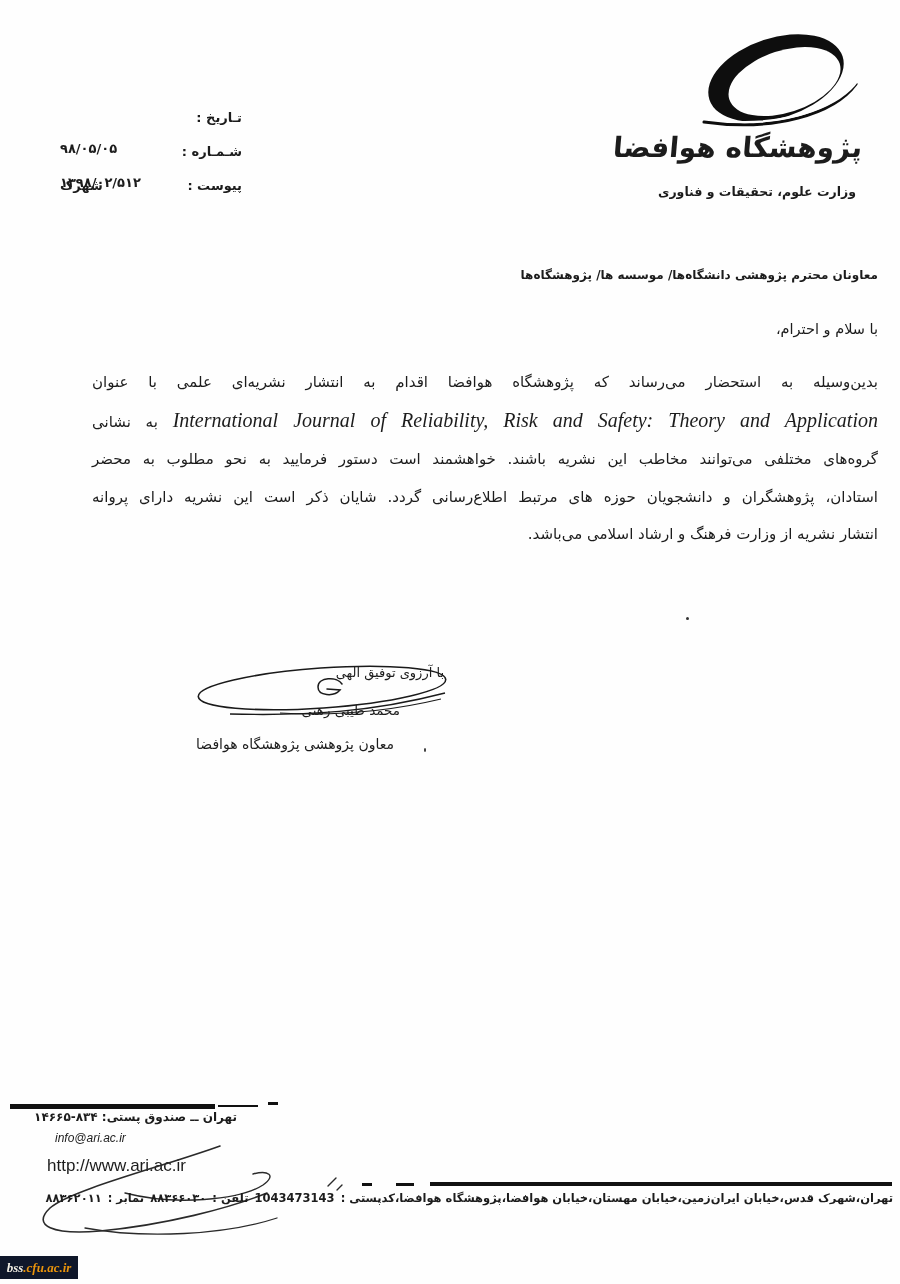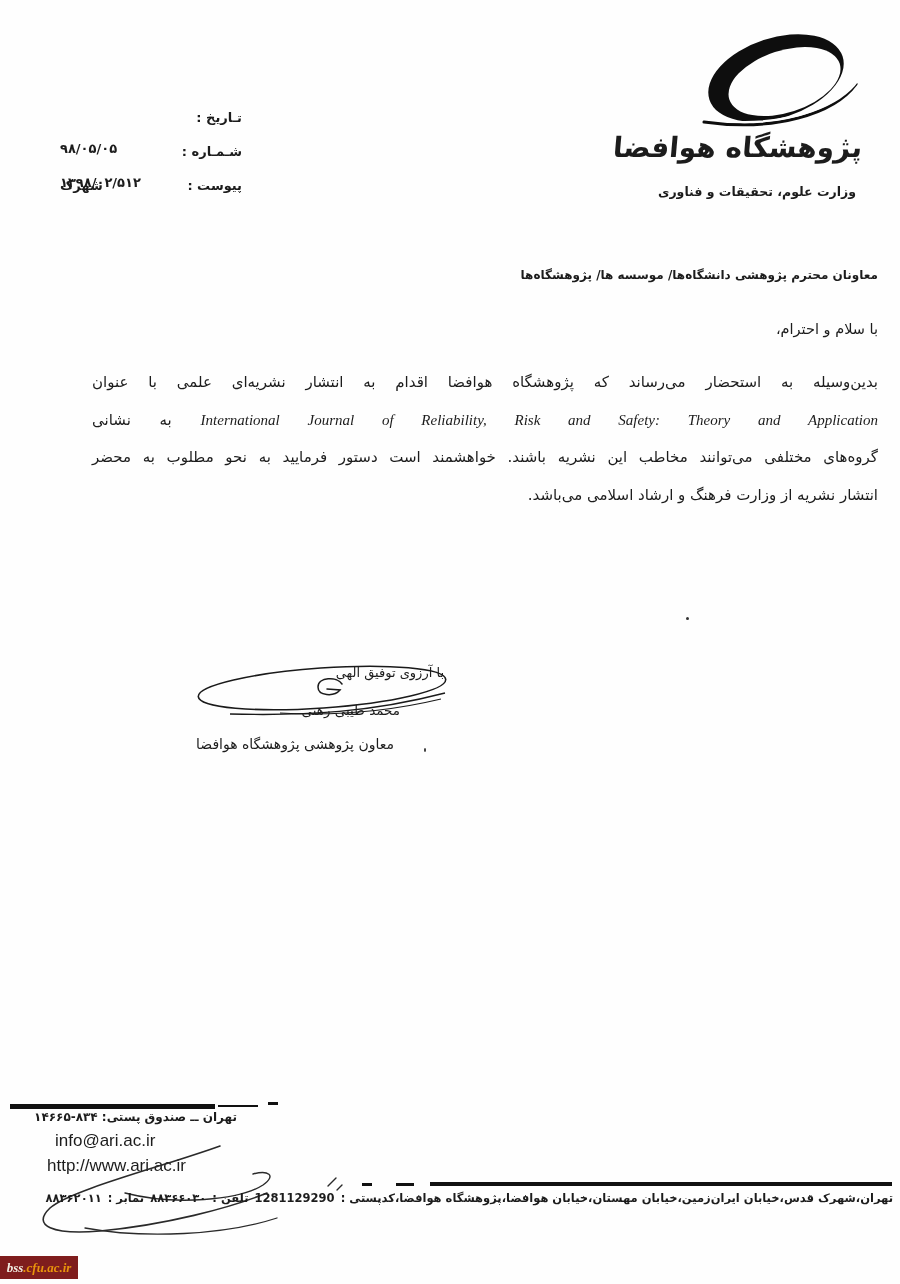--- a/index.html
+++ b/index.html
@@ -17,39 +17,39 @@
   .logo-cal{position:absolute;top:131px;right:38px;font-size:28px;font-weight:bold;direction:rtl;
             transform:skewX(-5deg);letter-spacing:-1px;}
   .logo-min{position:absolute;top:184px;right:44px;font-size:12.5px;font-weight:bold;direction:rtl;}
 
   
   .recipient{position:absolute;top:268px;right:22px;font-size:12px;font-weight:bold;direction:rtl;}
   .salutation{position:absolute;top:321px;right:22px;font-size:14.5px;direction:rtl;}
   .body-text{position:absolute;top:364px;left:92px;right:22px;direction:rtl;font-size:15px;line-height:37.5px;}
   .jline{text-align:justify;text-align-last:justify;}
   .lastline{text-align:right;}
-  .en-title{font-family:"Liberation Serif",serif;font-style:italic;font-size:15px;}
+  .en-title{font-family:"Liberation Serif",serif;font-style:italic;font-size:20px;}
   .url{font-family:"Liberation Serif",serif;font-weight:bold;font-size:14.5px;text-decoration:underline;}
 
   
   .sig-blessing{position:absolute;top:665px;right:456px;font-size:13px;direction:rtl;white-space:nowrap;}
   .sig-name{position:absolute;top:702px;right:500px;font-size:13.5px;direction:rtl;white-space:nowrap;}
   .sig-title{position:absolute;top:736px;right:506px;font-size:14px;direction:rtl;white-space:nowrap;}
 
   
   .hline{position:absolute;background:#111;}
   .pobox{position:absolute;top:1110px;right:663px;font-size:12px;font-weight:bold;direction:rtl;white-space:nowrap;}
-  .email{position:absolute;top:1131px;left:55px;font-size:17px;font-family:"Liberation Sans",sans-serif;}
+  .email{position:absolute;top:1131px;left:55px;font-size:12px;font-family:"Liberation Sans",sans-serif;font-style:italic;}
   .website{position:absolute;top:1156px;left:47px;font-size:17px;font-family:"Liberation Sans",sans-serif;}
   .addr{position:absolute;top:1191px;right:7px;font-size:11.5px;font-weight:bold;direction:rtl;white-space:nowrap;}
   .addr .ltr{margin:0 2px;}
 
   .dot{position:absolute;background:#333;border-radius:50%;}
 
-  .wm{position:absolute;left:0;top:1256px;width:78px;height:23px;background:#7f1d1d;
+  .wm{position:absolute;left:0;top:1256px;width:78px;height:23px;background:#0f172a;
       display:flex;align-items:center;justify-content:center;
       font-family:"Liberation Serif",serif;font-style:italic;font-weight:bold;font-size:13px;}
   .wm-b{color:#f2efe4;} .wm-o{color:#e8930c;}
 </style>
 </head>
 <body>
 
 <div class="page">
 
   <div class="meta-row" style="top:110px;">
@@ -76,20 +76,21 @@
   <div class="logo-cal">پژوهشگاه هوافضا</div>
   <div class="logo-min">وزارت علوم، تحقیقات و فناوری</div>
 
   <div class="recipient">معاونان محترم پژوهشی دانشگاه‌ها/ موسسه ها/ پژوهشگاه‌ها</div>
   <div class="salutation">با سلام و احترام،</div>
 
   <div class="body-text">
     <div class="jline">بدین‌وسیله به استحضار می‌رساند که پژوهشگاه هوافضا اقدام به انتشار نشریه‌ای علمی با عنوان</div>
     <div class="jline"><span class="en-title">International Journal of Reliability, Risk and Safety: Theory and Application</span> <span>به نشانی</span></div>
     <div class="jline">گروه‌های مختلفی می‌توانند مخاطب این نشریه باشند. خواهشمند است دستور فرمایید به نحو مطلوب به محضر</div>
+    <div class="jline">استادان، پژوهشگران و دانشجویان حوزه های مرتبط اطلاع‌رسانی گردد. شایان ذکر است این نشریه دارای پروانه</div>
     <div class="lastline">انتشار نشریه از وزارت فرهنگ و ارشاد اسلامی می‌باشد.</div>
   </div>
 
   <div class="dot" style="left:686px;top:617px;width:3px;height:3px;"></div>
 
   <div class="sig-blessing">با آرزوی توفیق الهی</div>
   <svg class="abs" style="left:110px;top:658px;" width="350" height="70" viewBox="0 0 350 70">
     <ellipse cx="212" cy="30" rx="124" ry="20" transform="rotate(-4 212 30)" stroke="#1a1a1a" stroke-width="1.6" fill="none"></ellipse>
     <path d="M 232 26 c -5 -8 -24 -7 -24 3 c 0 9 16 10 22 3 l -13 -1" stroke="#1a1a1a" stroke-width="1.5" fill="none" stroke-linecap="round"></path>
     <path d="M 335 35 C 262 54 198 58 120 56" stroke="#1a1a1a" stroke-width="1.4" fill="none"></path>
@@ -113,21 +114,21 @@
     <path d="M 60 90 C 120 101 200 97 252 80" stroke="#2a2a2a" stroke-width="1.3" fill="none" stroke-linecap="round"></path>
     <path d="M 303 48 l 8 -8 M 312 52 l 5 -5" stroke="#2a2a2a" stroke-width="1.4" fill="none" stroke-linecap="round"></path>
   </svg>
 
   <div class="hline" style="left:430px;top:1182px;width:462px;height:4px;"></div>
   <div class="hline" style="left:362px;top:1183px;width:10px;height:3px;"></div>
   <div class="hline" style="left:396px;top:1183px;width:18px;height:3px;"></div>
 
   <div class="addr">
     <span>تهران،شهرک قدس،خیابان ایران‌زمین،خیابان مهستان،خیابان هوافضا،پژوهشگاه هوافضا،کدپستی :</span>
-    <span class="ltr">1281129290</span>
+    <span class="ltr">1043473143</span>
     <span>تلفن :</span>
     <span class="ltr">۸۸۳۶۶۰۳۰</span>
     <span>نمابر :</span>
     <span class="ltr">۸۸۳۶۲۰۱۱</span>
   </div>
 
   <div class="wm">
     <span class="wm-b">bss</span>
       <span class="wm-o">.cfu.ac.ir</span>
   </div>

